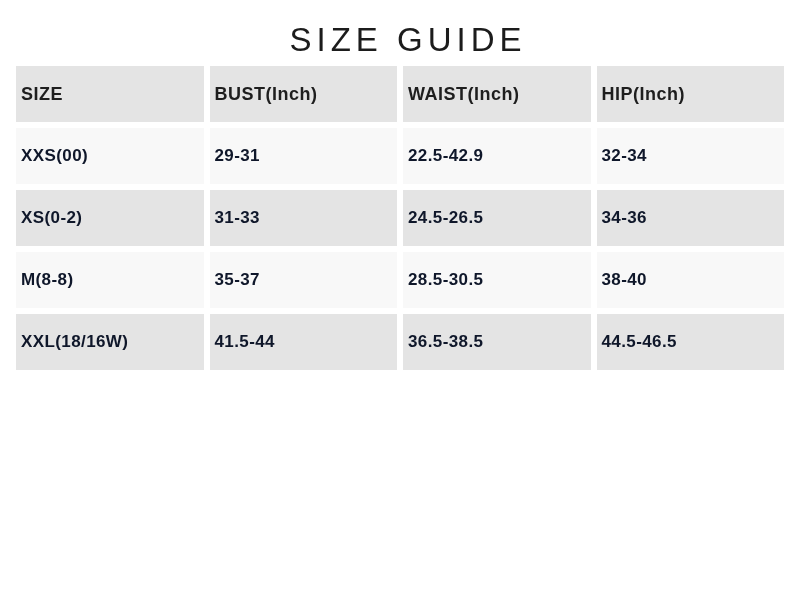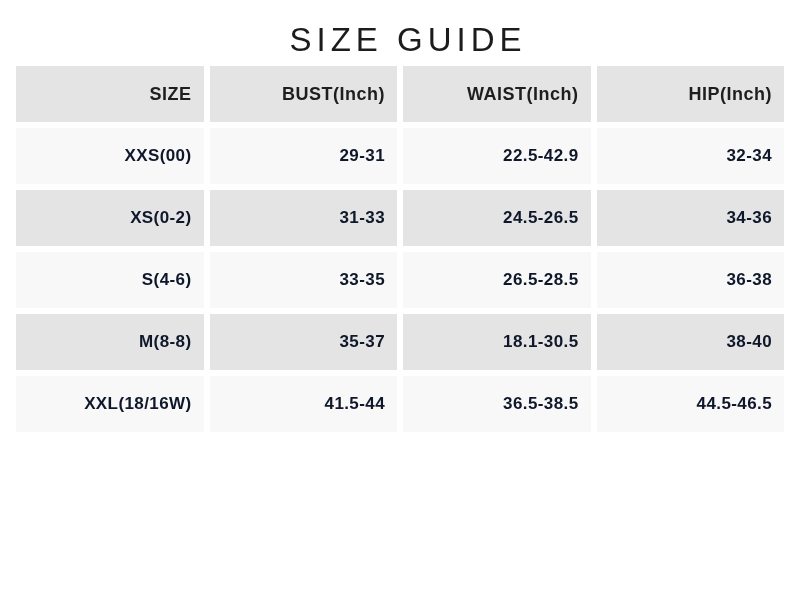--- a/index.html
+++ b/index.html
@@ -26,23 +26,23 @@
   }
   table.size-guide {
     width: 780px;
     margin: 0 auto;
     border-collapse: separate;
     border-spacing: 6px;
     table-layout: fixed;
   }
   th, td {
     height: 56px;
-    text-align: right;
+    text-align: left;
     vertical-align: middle;
-    padding: 12px;
+    padding: 5px;
   }
   thead th {
     background: #e4e4e4;
     font-size: 18px;
     font-weight: 700;
     letter-spacing: 0.5px;
     color: #1e1e1e;
   }
   tbody td {
     font-size: 17px;
@@ -76,29 +76,23 @@
         <td>22.5-42.9</td>
         <td>32-34</td>
       </tr>
       <tr>
         <td>XS(0-2)</td>
         <td>31-33</td>
         <td>24.5-26.5</td>
         <td>34-36</td>
       </tr>
       <tr>
-        <td>S(4-6)</td>
-        <td>33-35</td>
-        <td>26.5-28.5</td>
-        <td>36-38</td>
-      </tr>
-      <tr>
         <td>M(8-8)</td>
         <td>35-37</td>
-        <td>18.1-30.5</td>
+        <td>28.5-30.5</td>
         <td>38-40</td>
       </tr>
       <tr>
         <td>XXL(18/16W)</td>
         <td>41.5-44</td>
         <td>36.5-38.5</td>
         <td>44.5-46.5</td>
       </tr>
     </tbody>
   </table>

